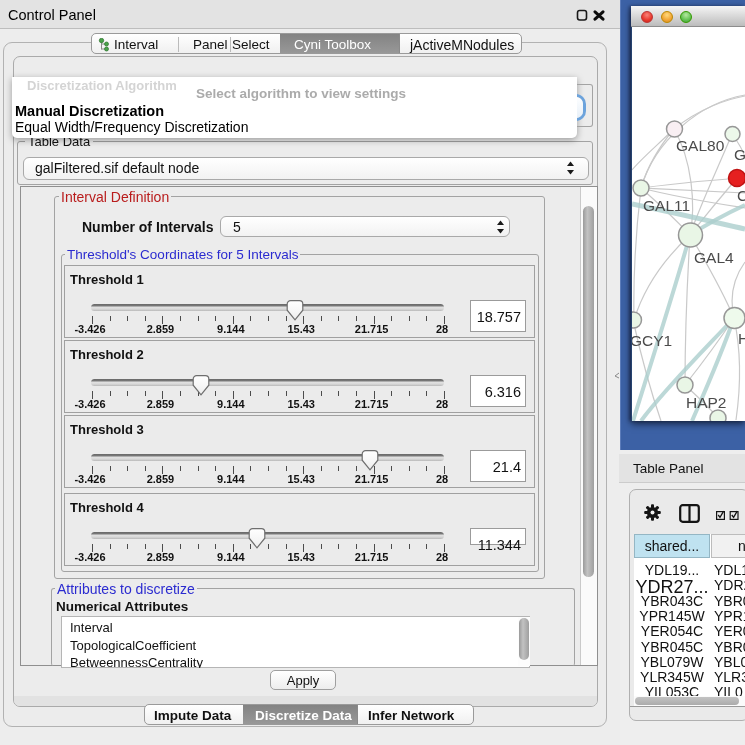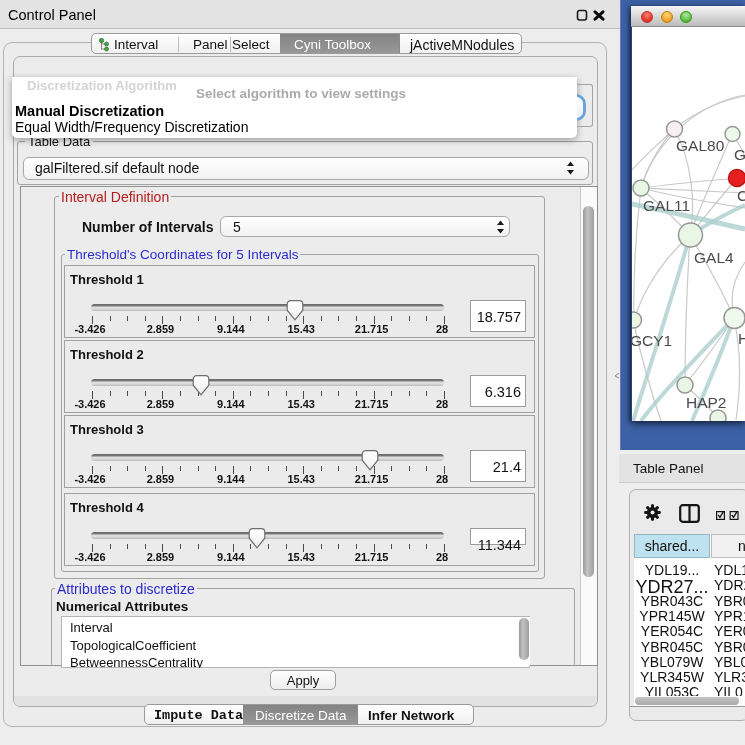--- a/index.html
+++ b/index.html
@@ -247,22 +247,22 @@
 <div class="abs" style="left:518px;top:617px;width:12px;height:49px;background:#fdfdfd;"></div>
 <div class="abs" style="left:519px;top:618px;width:10px;height:42px;background:linear-gradient(to right,#9a9a9a,#c2c2c2 40%,#9f9f9f);border-radius:5px;"></div>
 
 <div class="abs" style="left:14px;top:696px;width:583px;height:10px;background:#e2e2e2;border-radius:0 0 6px 6px;"></div>
 
 <div class="abs" style="left:270px;top:670px;width:66px;height:20px;background:linear-gradient(#ffffff,#ededed);border:1px solid #9f9f9f;border-radius:5px;text-align:center;font-size:13px;line-height:19px;">Apply</div>
 
 <div class="abs" style="left:144px;top:704px;width:330px;height:21px;background:linear-gradient(#ffffff,#f0f0f0);border:1px solid #9a9a9a;border-radius:5px;overflow:hidden;">
   <div class="abs" style="left:98px;top:0;width:114px;height:21px;background:linear-gradient(#838383,#9a9a9a);"></div>
   <div class="abs" style="left:212px;top:0;width:1px;height:21px;background:#8a8a8a;"></div>
-  <div class="abs" style="left:9px;top:3px;font-size:13.5px;font-weight:bold;font-family:Liberation Mono, monospace;">Impute Data</div>
-  <div class="abs" style="left:110px;top:3px;font-size:13.5px;font-weight:normal;color:#fff;">Discretize Data</div>
+  <div class="abs" style="left:9px;top:3px;font-size:13.5px;font-weight:bold;">Impute Data</div>
+  <div class="abs" style="left:110px;top:3px;font-size:13.5px;font-weight:bold;color:#fff;">Discretize Data</div>
   <div class="abs" style="left:223px;top:3px;font-size:13.5px;font-weight:bold;">Infer Network</div>
 </div>
 
 <div class="abs" style="left:12px;top:77px;width:565px;height:61px;background:#ffffff;border-radius:0 0 5px 5px;box-shadow:0 2px 7px rgba(0,0,0,0.35);"></div>
 <div class="abs" style="left:27px;top:78px;font-size:13px;font-weight:bold;color:#d4d4d4;">Discretization Algorithm</div>
 <div class="abs" style="left:196px;top:86px;font-size:13.5px;font-weight:bold;color:#ababab;">Select algorithm to view settings</div>
 <div class="abs" style="left:15px;top:103px;font-size:14.5px;font-weight:bold;color:#000;">Manual Discretization</div>
 <div class="abs" style="left:15px;top:119px;font-size:14px;color:#000;">Equal Width/Frequency Discretization</div>
 
 <div class="abs" style="left:577px;top:84px;width:16px;height:43px;border:1px solid #a3a3a3;border-left:none;border-radius:0 3px 3px 0;"></div>

